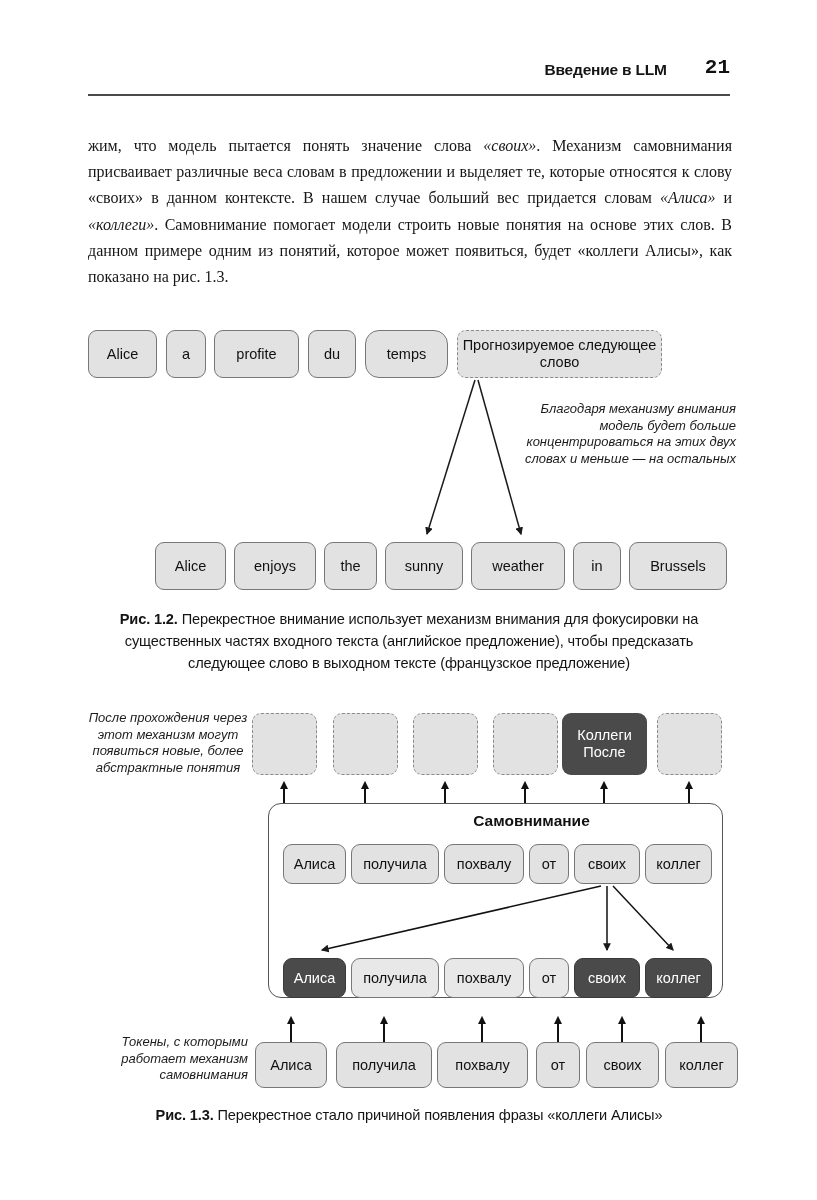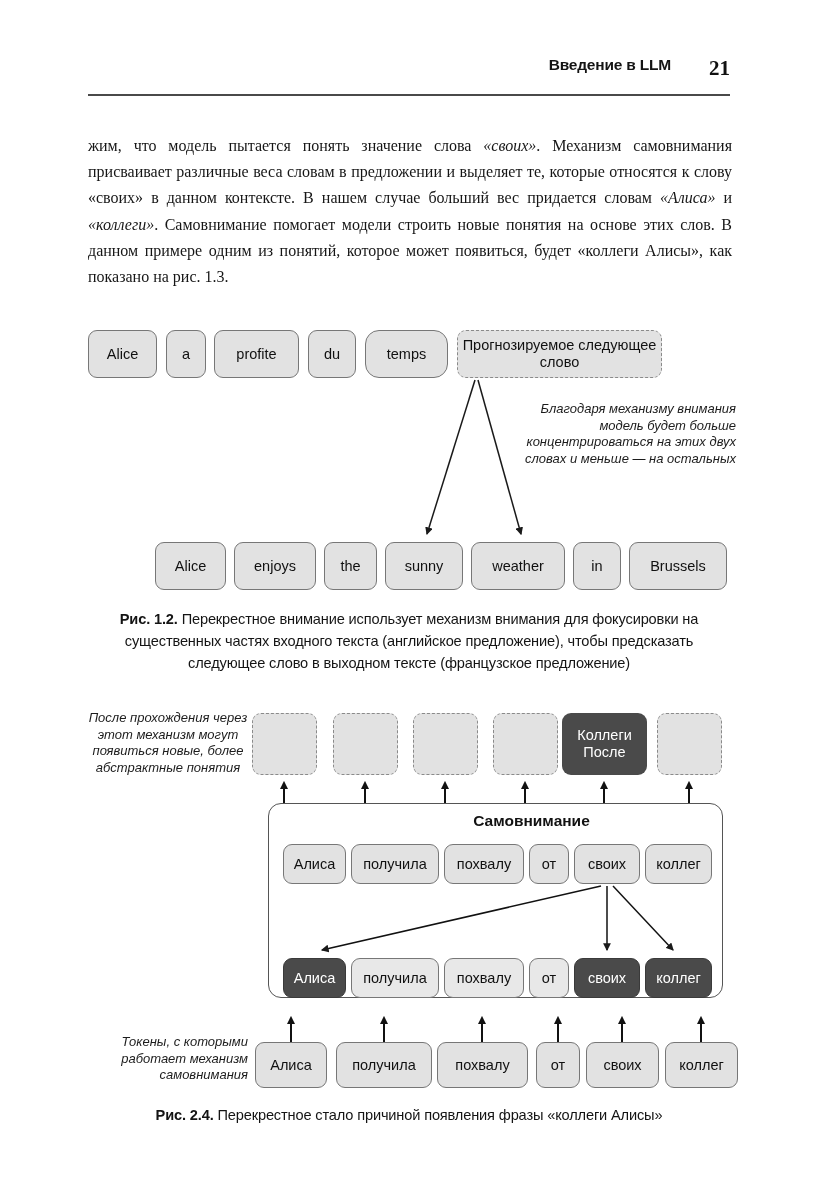--- a/index.html
+++ b/index.html
@@ -16,32 +16,32 @@
     overflow: hidden;
   }
 
   
   .page-header {
     position: absolute;
     left: 88px;
     top: 56px;
     width: 642px;
     display: flex;
-    align-items: flex-start;
+    align-items: flex-end;
     justify-content: flex-end;
   }
   .header-title {
     font-family: "Liberation Sans", sans-serif;
     font-size: 15.5px;
     font-weight: 600;
     letter-spacing: -0.2px;
     color: #141414;
   }
   .header-page-number {
-    font-family: Liberation Serif, serif;
+    font-family: Liberation Mono, monospace;
     font-size: 21px;
     font-weight: 700;
     margin-left: 38px;
     color: #111111;
   }
   .header-rule {
     position: absolute;
     left: 88px;
     top: 94px;
     width: 642px;
@@ -216,21 +216,21 @@
   <div class="note" style="left:88px; top:1034px; width:160px;">Токены, с которыми работает механизм самовнимания</div>
 
   <div class="token" style="left:255px; top:1042px; width:72px; height:46px;">Алиса</div>
   <div class="token" style="left:336px; top:1042px; width:96px; height:46px;">получила</div>
   <div class="token" style="left:437px; top:1042px; width:91px; height:46px;">похвалу</div>
   <div class="token" style="left:536px; top:1042px; width:44px; height:46px;">от</div>
   <div class="token" style="left:586px; top:1042px; width:73px; height:46px;">своих</div>
   <div class="token" style="left:665px; top:1042px; width:73px; height:46px;">коллег</div>
 
   <div class="caption" style="left:90px; top:1104px; width:638px;">
-    <span class="cap-label">Рис. 2.4.</span>
+    <span class="cap-label">Рис. 1.3.</span>
     <span>Перекрестное стало причиной появления фразы «коллеги Алисы»</span>
   </div>
 </div>
 
 <svg class="overlay" viewBox="0 0 817 1200">
   <defs>
     <marker id="arrThin" viewBox="0 0 10 10" refX="8.5" refY="5" markerWidth="5.2" markerHeight="5.2" orient="auto-start-reverse">
       <path d="M 0 0 L 10 5 L 0 10 z" fill="#1a1a1a"></path>
     </marker>
     <marker id="arrFat" viewBox="0 0 10 10" refX="7.5" refY="5" markerWidth="4.2" markerHeight="4.2" orient="auto-start-reverse">

